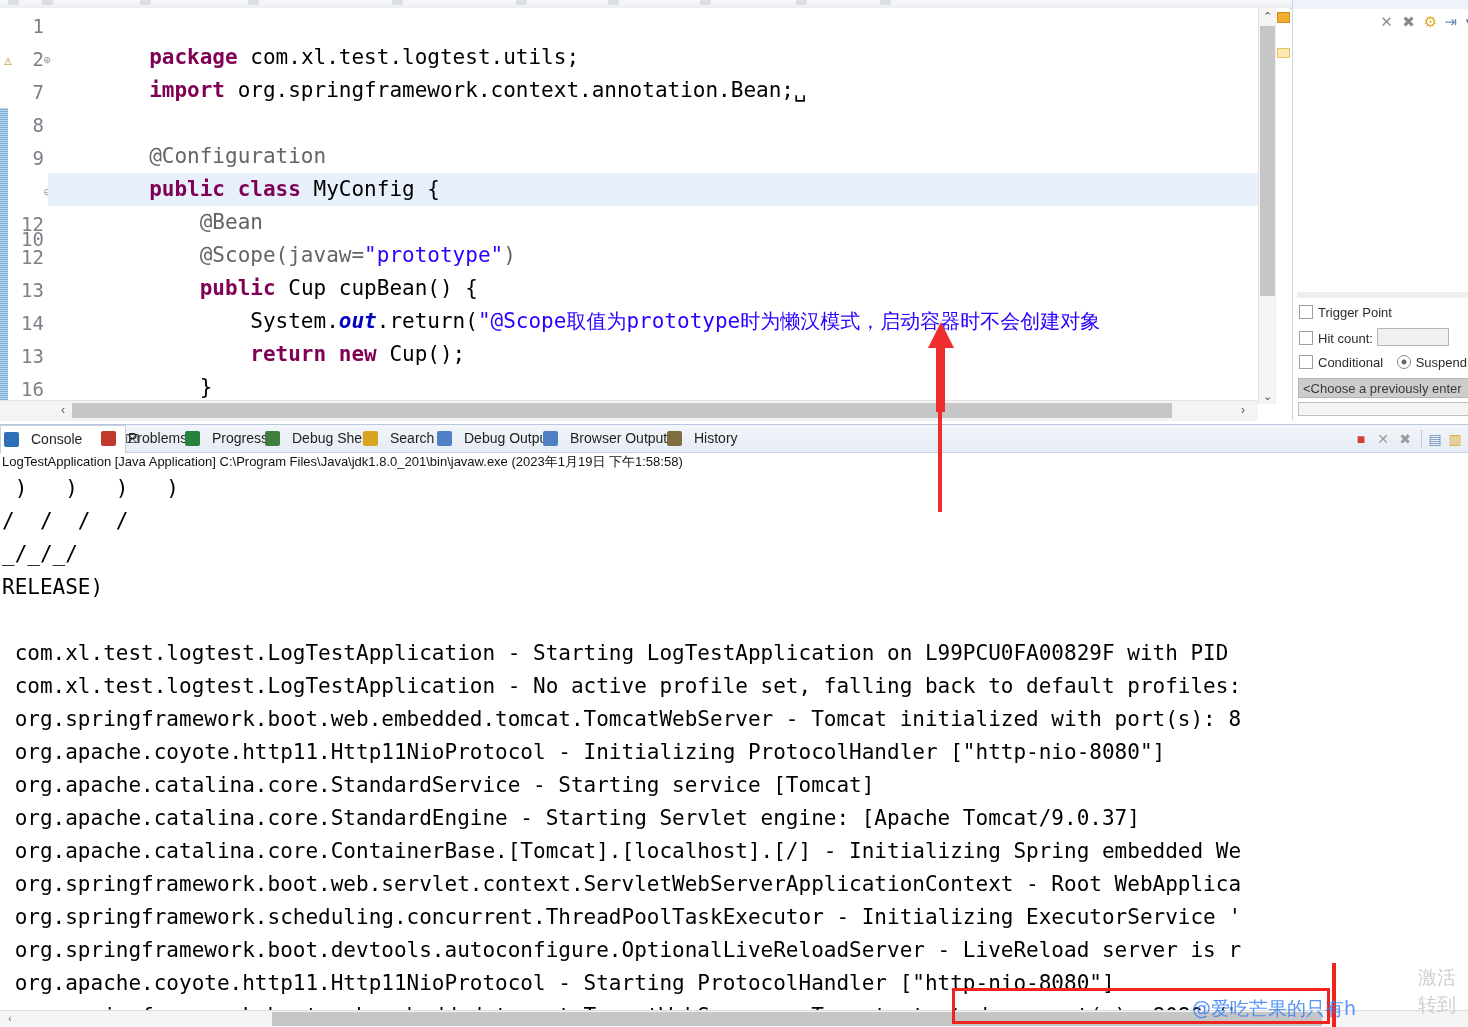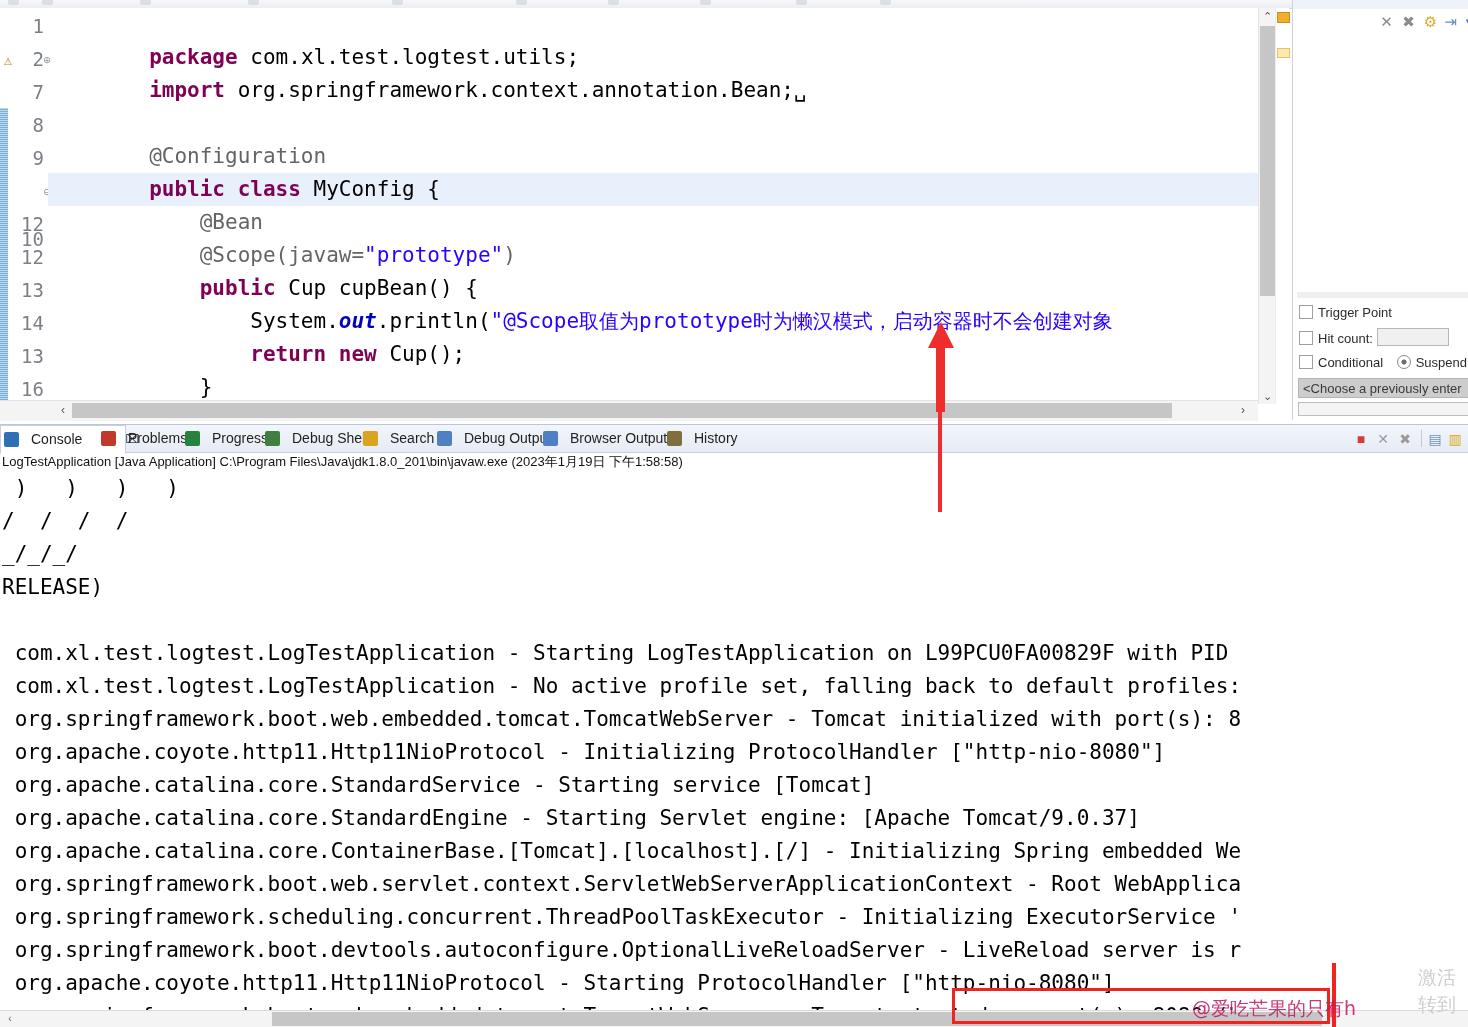--- a/index.html
+++ b/index.html
@@ -224,21 +224,21 @@
   .red-box{position:absolute;border:3px solid #f0231f;box-sizing:border-box;}
   .red-vline{position:absolute;width:4px;background:#f0231f;}
 
   
   .wm{
     position:absolute;color:#cfcfcf;font-size:19px;white-space:nowrap;
     font-family:"DejaVu Sans","Liberation Sans",sans-serif;
     pointer-events:none;
   }
   .wm-csdn{
-    position:absolute;color:#be185d;font-size:19px;white-space:nowrap;
+    position:absolute;color:#3b82f6;font-size:19px;white-space:nowrap;
     font-family:"DejaVu Sans","Liberation Sans",sans-serif;
     pointer-events:none;opacity:.85;
   }
 </style>
 </head>
 <body>
 
 <div class="root">
 
   <div class="toolbar-sliver">
@@ -298,21 +298,21 @@
       <div class="cl" style="top:165px;">
         <span class="ann">    @Bean</span>
       </div>
       <div class="cl" style="top:198px;">
         <span class="ann">    @Scope(javaw=</span><span class="str">"prototype"</span><span class="ann">)</span>
       </div>
       <div class="cl" style="top:231px;">
         <span class="kw">    public</span><span class="pl"> Cup cupBean() {</span>
       </div>
       <div class="cl" style="top:264px;">
-        <span class="pl">        System.</span><span class="fld">out</span><span class="pl">.println(</span><span class="str">"@Scope</span><span class="cjk">取值为</span><span class="str">prototype</span><span class="cjk">时为懒汉模式，启动容器时不会创建对象</span>
+        <span class="pl">        System.</span><span class="fld">out</span><span class="pl">.return(</span><span class="str">"@Scope</span><span class="cjk">取值为</span><span class="str">prototype</span><span class="cjk">时为懒汉模式，启动容器时不会创建对象</span>
       </div>
       <div class="cl" style="top:297px;">
         <span class="kw">        return new</span><span class="pl"> Cup();</span>
       </div>
       <div class="cl" style="top:330px;">
         <span class="pl">    }</span>
       </div>
       <div class="cl" style="top:363px;">
         <span class="pl">}</span>
       </div>

